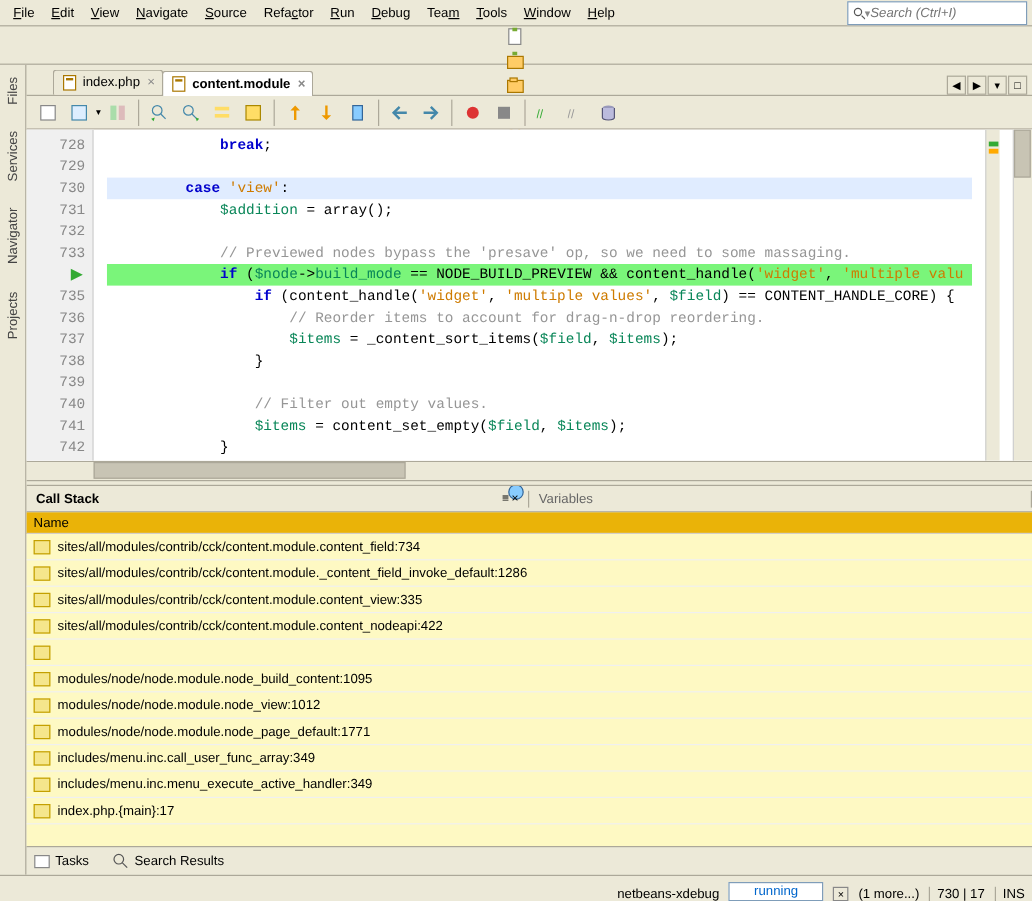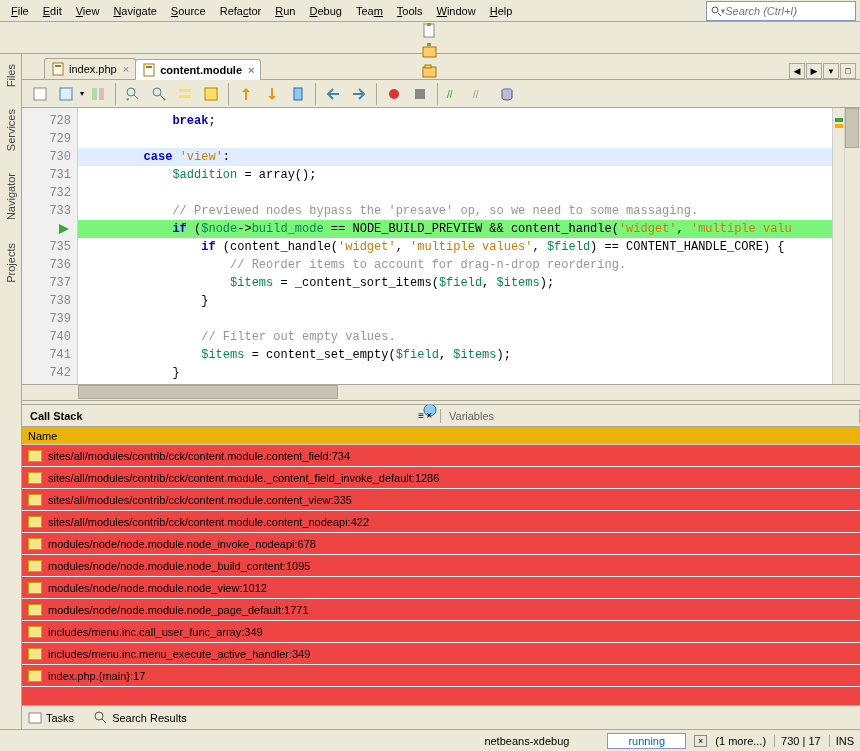--- a/index.html
+++ b/index.html
@@ -21,21 +21,21 @@
 .sidebar { width: 22px; background: #ece9d8; border-right: 1px solid #aca899; display: flex; flex-direction: column; align-items: center; padding-top: 4px; gap: 10px; }
 .sidetab { writing-mode: vertical-lr; transform: rotate(180deg); padding: 6px 2px; font-size: 11px; cursor: default; display: flex; align-items: center; gap: 3px; color: #444; }
 .main { flex: 1; display: flex; flex-direction: column; overflow: hidden; }
 .tabrow { display: flex; align-items: flex-end; height: 26px; border-bottom: 1px solid #aca899; padding-left: 22px; gap: 0; }
 .tab { display: flex; align-items: center; border: 1px solid #aca899; border-bottom: none; background: #ece9d8; padding: 3px 6px; margin-right: -1px; border-radius: 3px 3px 0 0; font-size: 11px; gap: 4px; }
 .tab.active { background: white; position: relative; top: 1px; font-weight: bold; }
 .tab .x { font-family: Arial; font-size: 11px; color: #888; margin-left: 2px; }
 .tabrow .nav { margin-left: auto; display: flex; gap: 1px; padding-right: 4px; }
 .navbtn { width: 16px; height: 16px; border: 1px solid #aca899; background: #ece9d8; display: flex; align-items: center; justify-content: center; font-size: 9px; }
 .editor-toolbar { display: flex; align-items: center; height: 28px; border-bottom: 1px solid #aca899; padding: 0 6px; gap: 2px; background: #ece9d8; }
-.editor-wrap { flex: 1; display: flex; background: white; overflow: hidden; position: relative; }
+.editor-wrap { flex: 1; display: flex; background: white; overflow: hidden; position: relative; gap: 11px; }
 .gutter { background: #f0f0f0; border-right: 1px solid #d0d0d0; width: 56px; font-family: 'Courier New', monospace; font-size: 12px; color: #888; text-align: right; padding-top: 4px; }
 .gutter div { height: 18px; padding-right: 6px; line-height: 18px; }
 .code { flex: 1; font-family: 'Courier New', monospace; font-size: 12px; padding-top: 4px; overflow: hidden; position: relative; }
 .code-line { height: 18px; line-height: 18px; white-space: pre; padding-left: 8px; }
 .hl-blue { background: #e0ecff; }
 .hl-green { background: #7af57a; }
 .kw { color: #0000cc; font-weight: bold; }
 .str { color: #ce7b00; }
 .com { color: #969696; }
 .var { color: #098658; }
@@ -46,28 +46,28 @@
 .errstrip .mark { width: 8px; height: 4px; margin: 2px auto; }
 .editor-scroll-h { height: 16px; background: #ece9d8; border-top: 1px solid #aca899; display: flex; }
 .editor-scroll-h .track { flex: 1; position: relative; }
 .editor-scroll-h .thumb { height: 14px; width: 260px; background: #c8c4b4; border: 1px solid #aca899; position: absolute; left: 56px; }
 .splitter { height: 5px; background: #ece9d8; border-top: 1px solid #aca899; border-bottom: 1px solid #aca899; cursor: row-resize; }
 .panel-tabs { display: flex; align-items: center; height: 22px; border-bottom: 1px solid #aca899; }
 .paneltab { padding: 1px 8px; border-right: 1px solid #aca899; font-weight: bold; display: flex; align-items: center; gap: 0; }
 .paneltab.inactive { font-weight: normal; color: #666; flex: 1; }
 .paneltab .ctrls { margin-left: auto; font-weight: normal; font-size: 10px; display: flex; gap: 2px; }
 .panel-header { background: #eab308; border-bottom: 1px solid #d4d0c8; height: 18px; display: flex; align-items: center; padding: 0 6px; font-size: 11px; }
-.panel-body { flex: 1; overflow: auto; background: #ef4444; }
+.panel-body { flex: 1; overflow: auto; background: #fef9c3; }
 .stackrow { display: flex; align-items: center; height: 22px; padding: 0 6px; border-bottom: 1px solid #f0f0f0; gap: 6px; font-size: 11px; }
 .frame-icon { width: 14px; height: 12px; background: #f5e68c; border: 1px solid #c4a000; }
 .bottom-tabs { display: flex; align-items: center; height: 24px; border-top: 1px solid #aca899; padding: 0 6px; gap: 20px; }
 .bottom-tab { display: flex; align-items: center; gap: 4px; font-size: 11px; }
-.statusbar { display: flex; align-items: center; height: 22px; border-top: 1px solid #aca899; padding: 0 6px; font-size: 11px; gap: 8px; }
+.statusbar { display: flex; align-items: flex-end; height: 22px; border-top: 1px solid #aca899; padding: 0 6px; font-size: 11px; gap: 8px; }
 .statusbar .sp { flex: 1; }
-.status-field { border: 1px solid #7f9db9; background: white; padding: 1px 20px; color: #0066cc; margin-left: 30px; }
+.status-field { border: 1px solid #7f9db9; background: white; padding: 1px 20px; color: #0066cc; }
 .panels-area { display: flex; flex-direction: column; height: 300px; }
 </style>
 </head>
 <body>
 
 <div class="menubar">
   <span id="menus"><span class="menu"><u>F</u>ile</span><span class="menu"><u>E</u>dit</span><span class="menu"><u>V</u>iew</span><span class="menu"><u>N</u>avigate</span><span class="menu"><u>S</u>ource</span><span class="menu">Refa<u>c</u>tor</span><span class="menu"><u>R</u>un</span><span class="menu"><u>D</u>ebug</span><span class="menu">Tea<u>m</u></span><span class="menu"><u>T</u>ools</span><span class="menu"><u>W</u>indow</span><span class="menu"><u>H</u>elp</span></span>
   <span class="spacer"></span>
   <span class="search-box">
     <svg width="12" height="12">
@@ -420,21 +420,20 @@
           <div class="stackrow">
             <span class="frame-icon"></span>
             <span>sites/all/modules/contrib/cck/content.module.content_view:335</span>
           </div>
           <div class="stackrow">
             <span class="frame-icon"></span>
             <span>sites/all/modules/contrib/cck/content.module.content_nodeapi:422</span>
           </div>
           <div class="stackrow">
             <span class="frame-icon"></span>
-            <span>modules/node/node.module.node_invoke_nodeapi:678</span>
           </div>
           <div class="stackrow">
             <span class="frame-icon"></span>
             <span>modules/node/node.module.node_build_content:1095</span>
           </div>
           <div class="stackrow">
             <span class="frame-icon"></span>
             <span>modules/node/node.module.node_view:1012</span>
           </div>
           <div class="stackrow">

